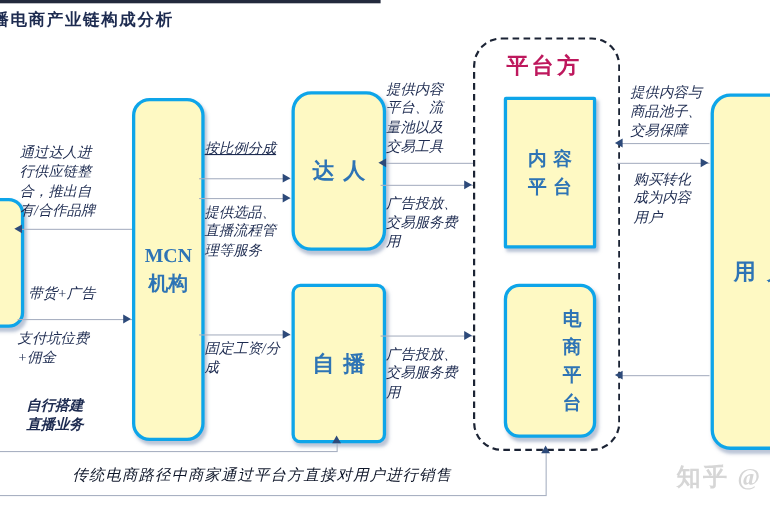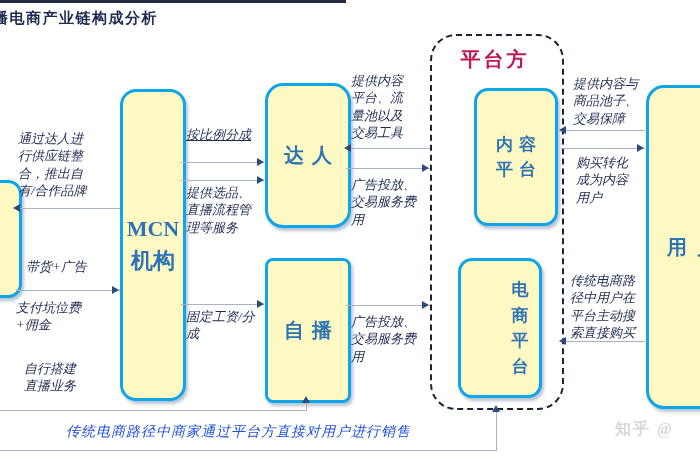--- a/index.html
+++ b/index.html
@@ -18,82 +18,81 @@
   .group-title{position:absolute;left:430px;top:46px;width:130px;text-align:center;
        font-size:20px;font-weight:bold;color:#be185d;letter-spacing:3px;}
   .lbl{position:absolute;font-style:italic;color:#1d2b50;font-size:13px;
        line-height:1.33;word-break:break-all;}
   .hline{position:absolute;height:1px;background:#a9b1c2;}
   .vline{position:absolute;width:1px;background:#a9b1c2;}
   .arr{position:absolute;width:0;height:0;}
   .arr-r{border-top:4px solid transparent;border-bottom:4px solid transparent;border-left:7px solid #2d4a7a;}
   .arr-l{border-top:4px solid transparent;border-bottom:4px solid transparent;border-right:7px solid #2d4a7a;}
   .arr-u{border-left:4px solid transparent;border-right:4px solid transparent;border-bottom:7px solid #2d4a7a;}
-  .watermark{position:absolute;left:615px;top:419px;font-size:16px;font-weight:bold;
+  .watermark{position:absolute;left:615px;top:419px;font-size:22px;font-weight:bold;
        color:#d6d6d6;letter-spacing:2px;white-space:nowrap;
        text-shadow:1px 1px 0 #ffffff;}
   .bottom-note{position:absolute;left:66px;top:423px;font-size:14px;font-style:italic;
-       color:#1d4ed8;white-space:nowrap;letter-spacing:1px;}
+       color:#0f172a;white-space:nowrap;letter-spacing:1px;}
 </style>
 </head>
 <body>
 
 <div class="canvas">
 
   <div class="topbar"></div>
   <div class="title">播电商产业链构成分析</div>
 
   <div class="box" style="left:-30px;top:180px;width:46px;height:112px;border-radius:14px;"></div>
 
   <div class="box" style="left:120px;top:89px;width:60px;height:306px;border-radius:16px;">
-    <div class="box-label" style="font-size:22px;line-height:1.45;">MCN
+    <div class="box-label" style="font-size:18px;line-height:1.45;">MCN
 机构</div>
   </div>
 
   <div class="box" style="left:265px;top:83px;width:80px;height:139px;border-radius:18px;">
     <div class="box-label" style="font-size:20px;letter-spacing:8px;padding-left:8px;">达人</div>
   </div>
 
   <div class="box" style="left:265px;top:258px;width:80px;height:139px;border-radius:8px;">
     <div class="box-label" style="font-size:20px;letter-spacing:8px;padding-left:8px;">自播</div>
   </div>
 
   <div class="dashed-group"></div>
   <div class="group-title">平台方</div>
 
-  <div class="box" style="left:474px;top:88px;width:78px;height:132px;border-radius:14px;">
+  <div class="box" style="left:458px;top:88px;width:78px;height:132px;border-radius:2px;">
     <div class="box-label" style="font-size:17px;line-height:1.5;letter-spacing:6px;padding-left:6px;">内容
 平台</div>
   </div>
 
   <div class="box" style="left:458px;top:258px;width:78px;height:134px;border-radius:14px;">
     <div class="box-label" style="font-size:17px;line-height:1.5;letter-spacing:6px;padding-left:6px;margin-left:40px;">电商
 平台</div>
   </div>
 
   <div class="box" style="left:646px;top:85px;width:86px;height:318px;border-radius:18px;">
     <div class="box-label" style="font-size:20px;letter-spacing:10px;padding-left:10px;">用户</div>
   </div>
 
   <div class="lbl" style="left:18px;top:106px;width:72px;margin-top:24px;">通过达人进行供应链整合，推出自有/合作品牌</div>
   <div class="lbl" style="left:26px;top:258px;width:92px;">带货+广告</div>
   <div class="lbl" style="left:16px;top:299px;width:74px;">支付坑位费+佣金</div>
-  <div class="lbl" style="left:24px;top:360px;width:60px;">自行搭建直播业务</div>
+  <div class="lbl" style="left:24px;top:360px;width:60px;font-weight:bold;">自行搭建直播业务</div>
 
   <div class="lbl" style="left:186px;top:126px;width:80px;text-decoration:underline;">按比例分成</div>
   <div class="lbl" style="left:186px;top:184px;width:72px;">提供选品、直播流程管理等服务</div>
   <div class="lbl" style="left:351px;top:72px;width:58px;">提供内容平台、流量池以及交易工具</div>
 
   <div class="lbl" style="left:186px;top:308px;width:72px;">固定工资/分成</div>
   <div class="lbl" style="left:351px;top:176px;width:72px;">广告投放、交易服务费用</div>
   <div class="lbl" style="left:351px;top:313px;width:72px;">广告投放、交易服务费用</div>
 
   <div class="lbl" style="left:573px;top:75px;width:72px;font-family:Liberation Serif, serif;">提供内容与商品池子、交易保障</div>
   <div class="lbl" style="left:576px;top:154px;width:58px;">购买转化成为内容用户</div>
-  <div class="lbl" style="left:570px;top:272px;width:72px;">传统电商路径中用户在平台主动搜索直接购买</div>
 
   <div class="hline" style="left:16px;top:208px;width:104px;"></div>
   <div class="arr arr-l" style="left:13px;top:204px;"></div>
   <div class="hline" style="left:16px;top:290px;width:104px;"></div>
   <div class="arr arr-r" style="left:112px;top:286px;"></div>
 
   <div class="hline" style="left:181px;top:162px;width:83px;"></div>
   <div class="arr arr-r" style="left:257px;top:158px;"></div>
   <div class="hline" style="left:181px;top:180px;width:83px;"></div>
   <div class="arr arr-r" style="left:257px;top:176px;"></div>

